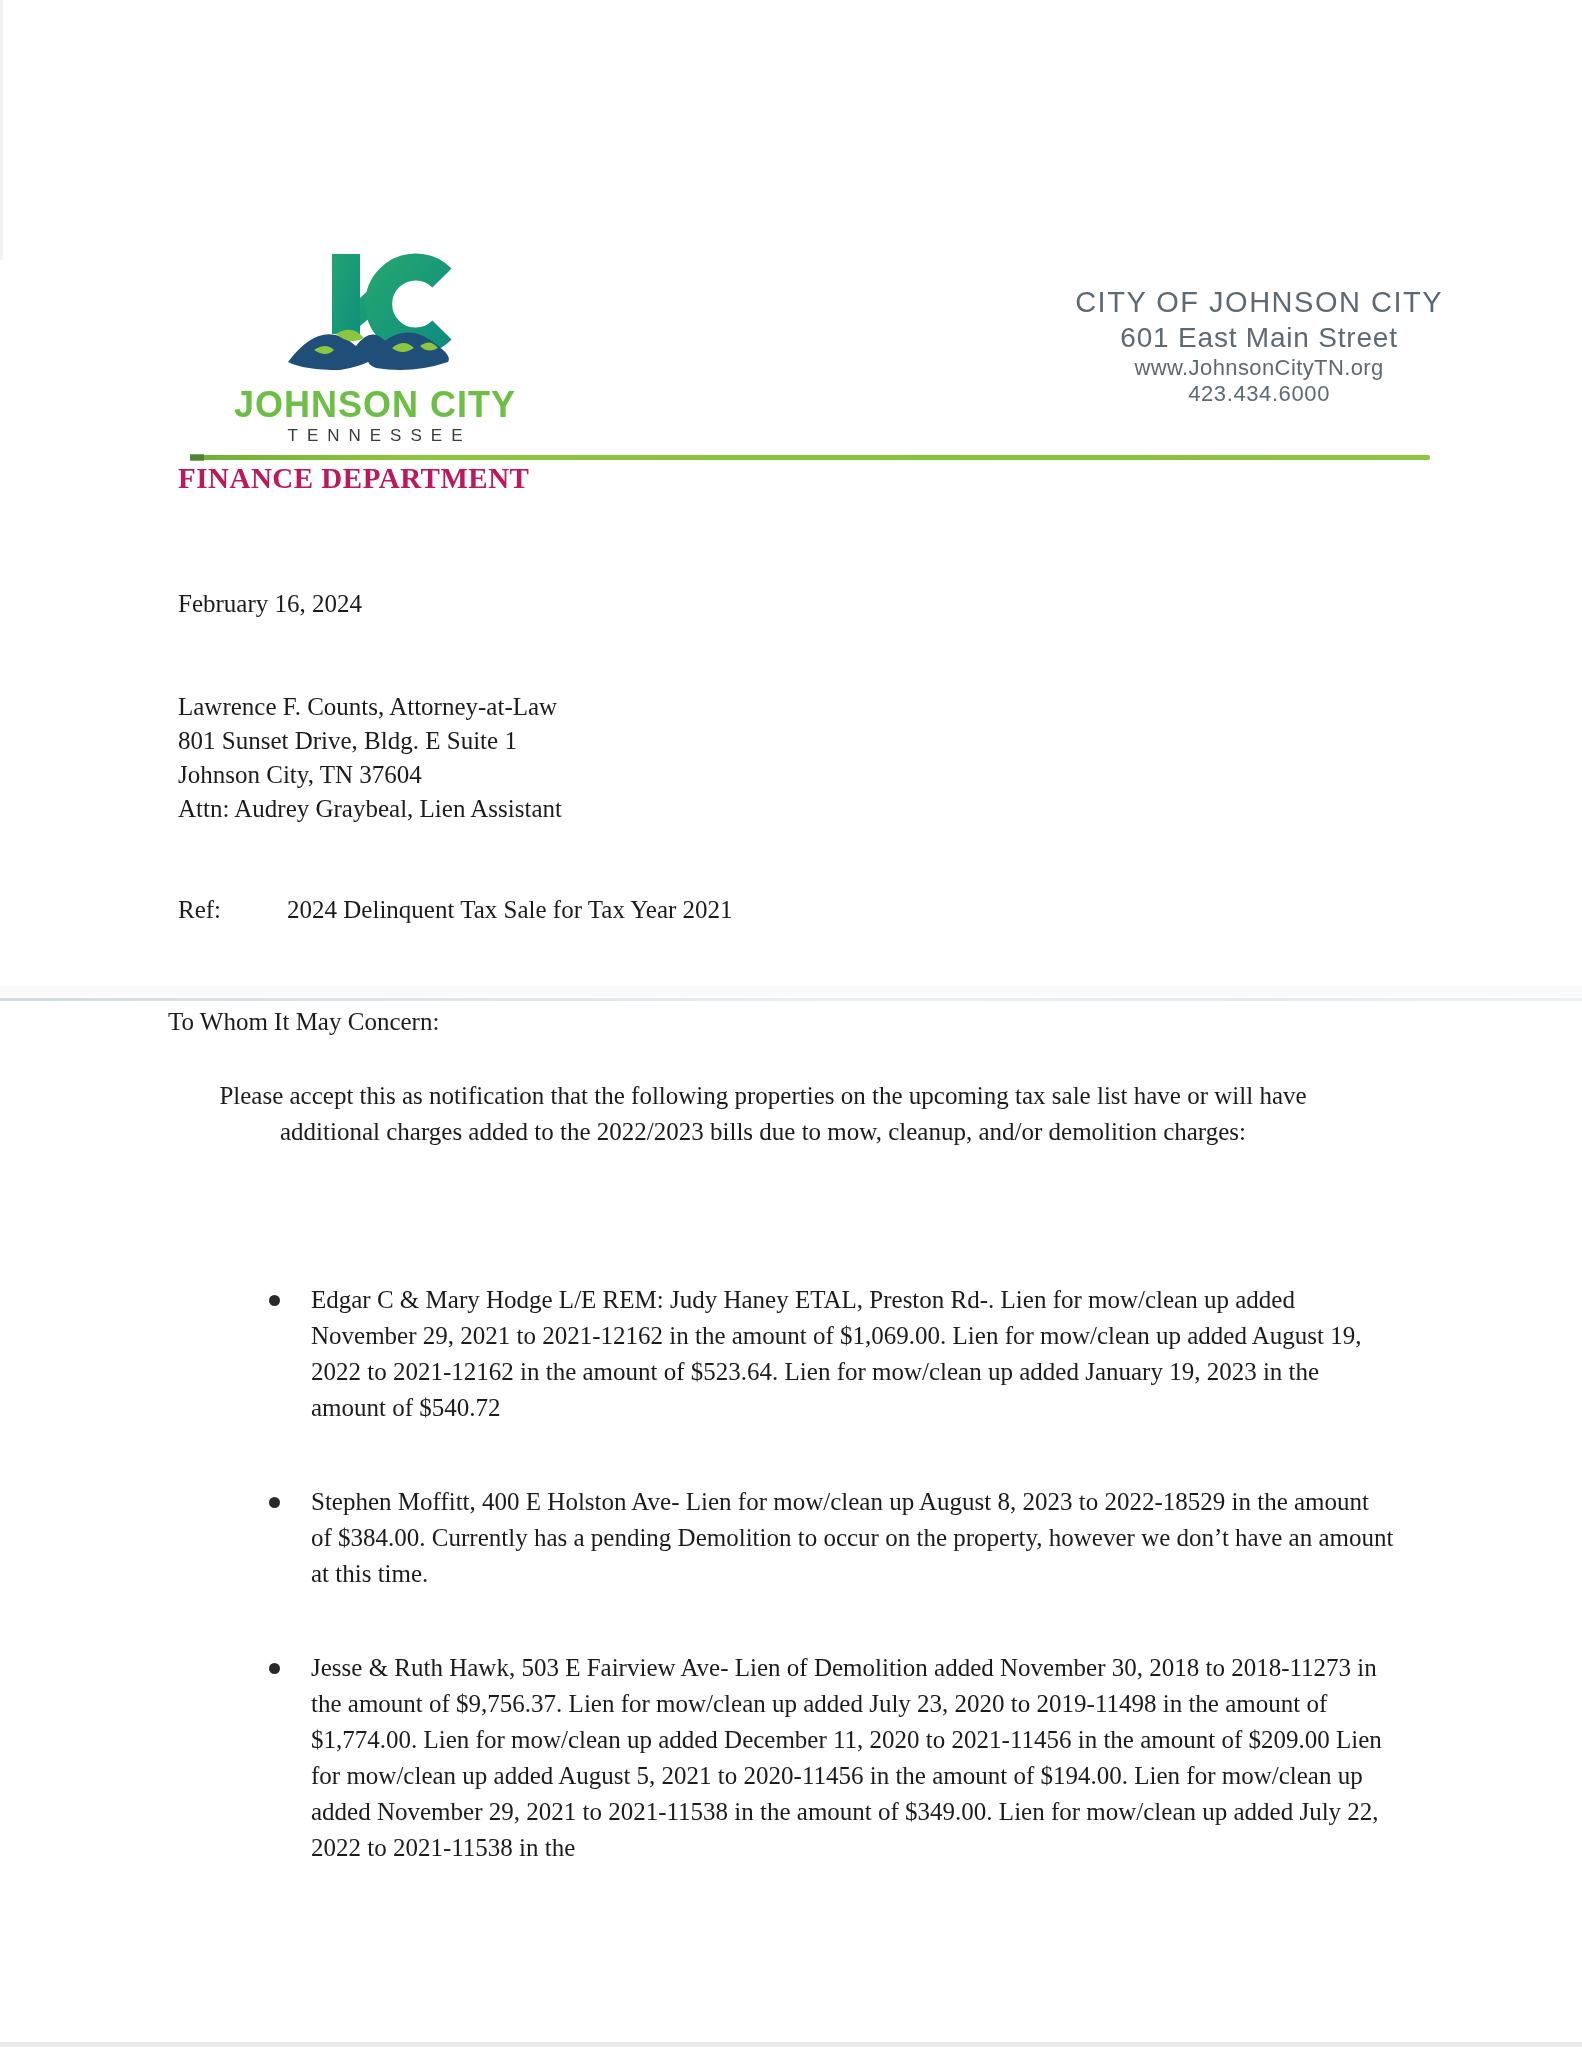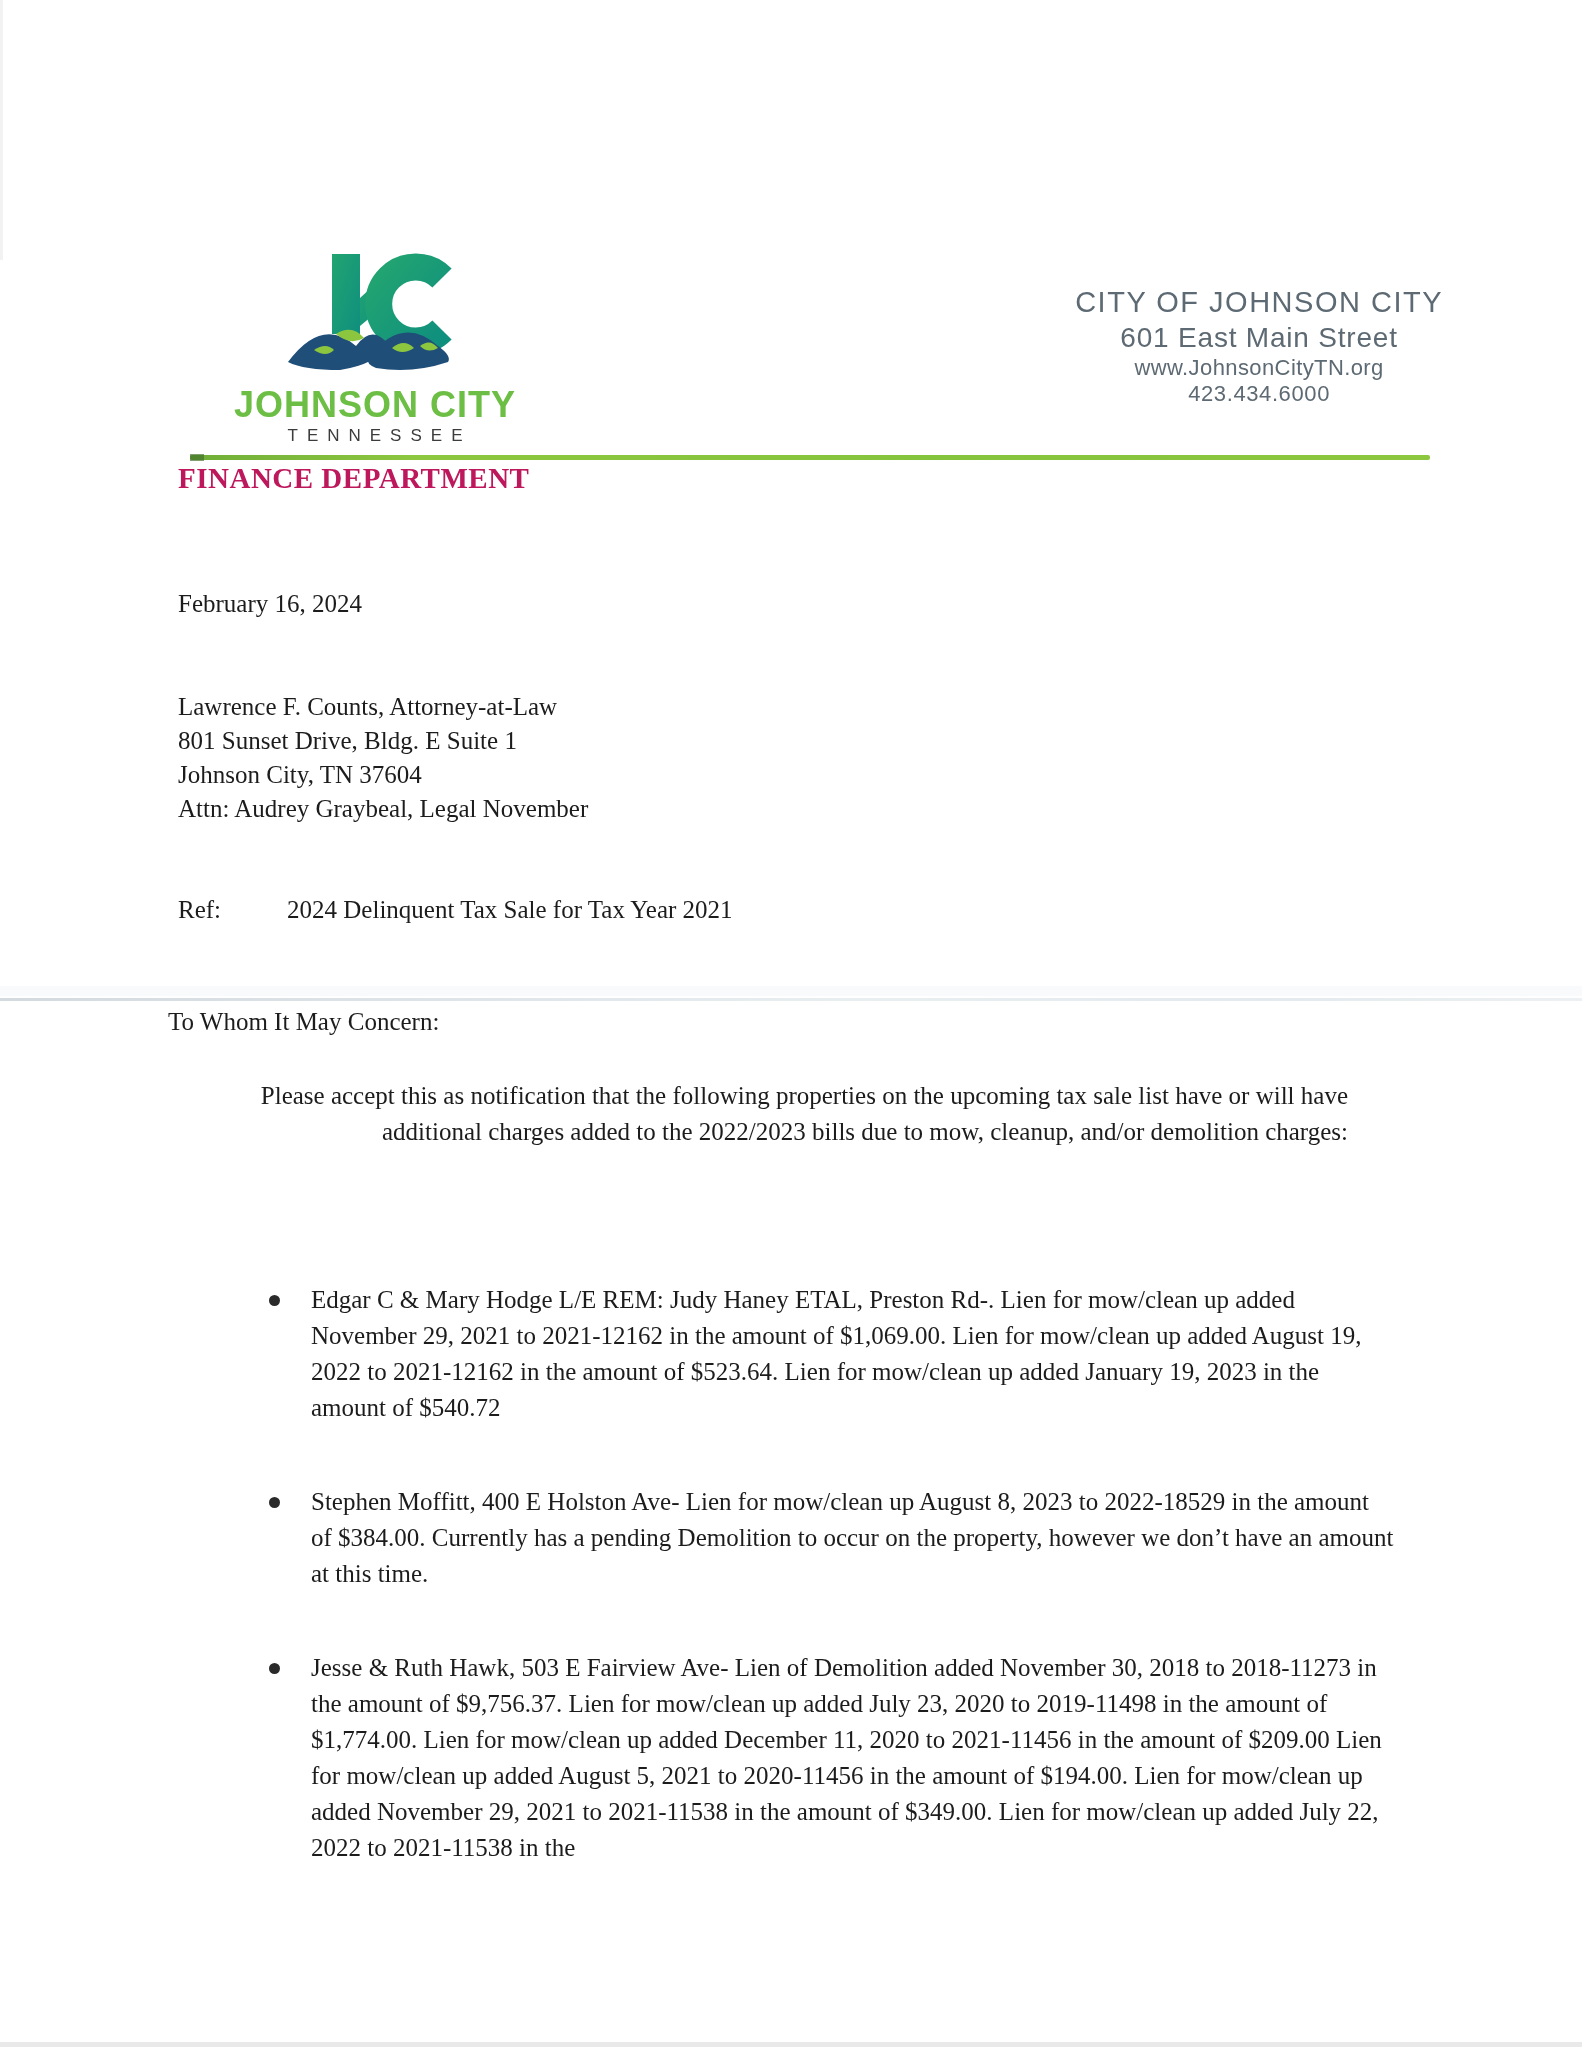--- a/index.html
+++ b/index.html
@@ -142,21 +142,21 @@
     top: 1008px;
     font-size: 25px;
   }
   .intro-para {
     position: absolute;
     left: 178px;
     top: 1078px;
     width: 1170px;
     font-size: 25px;
     line-height: 36px;
-    text-align: right;
+    text-align: center;
   }
   .bullet-list {
     position: absolute;
     left: 269px;
     top: 1282px;
     width: 1125px;
     list-style: none;
   }
   .bullet-item {
     position: relative;
@@ -230,21 +230,21 @@
 
   <div class="green-rule"></div>
   <div class="dept-title">FINANCE DEPARTMENT</div>
 
   <div class="letter-date">February 16, 2024</div>
 
   <div class="recipient-block">
     <div>Lawrence F. Counts, Attorney-at-Law</div>
     <div>801 Sunset Drive, Bldg. E Suite 1</div>
     <div>Johnson City, TN 37604</div>
-    <div>Attn: Audrey Graybeal, Legal November</div>
+    <div>Attn: Audrey Graybeal, Lien Assistant</div>
   </div>
 
   <div class="ref-row">
     <span class="ref-label">Ref:</span><span class="ref-value">2024 Delinquent Tax Sale for Tax Year 2021</span>
   </div>
 
   <div class="scan-artifact-band"></div>
   <div class="scan-artifact-line"></div>
 
   <div class="salutation">To Whom It May Concern:</div>

